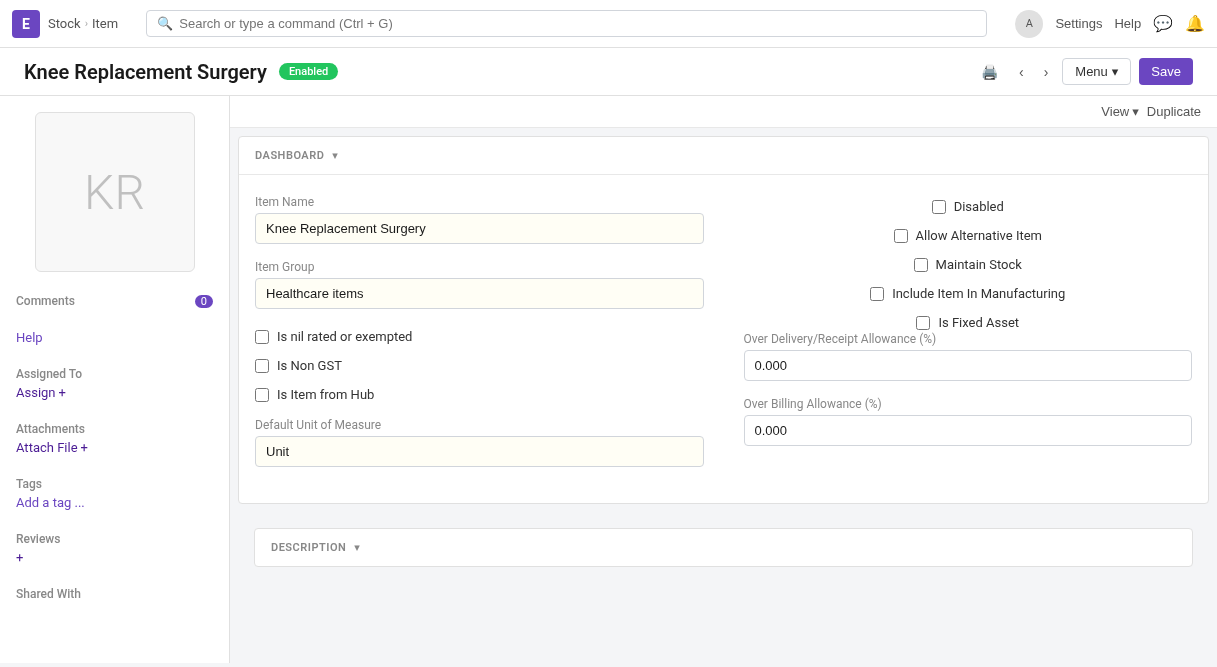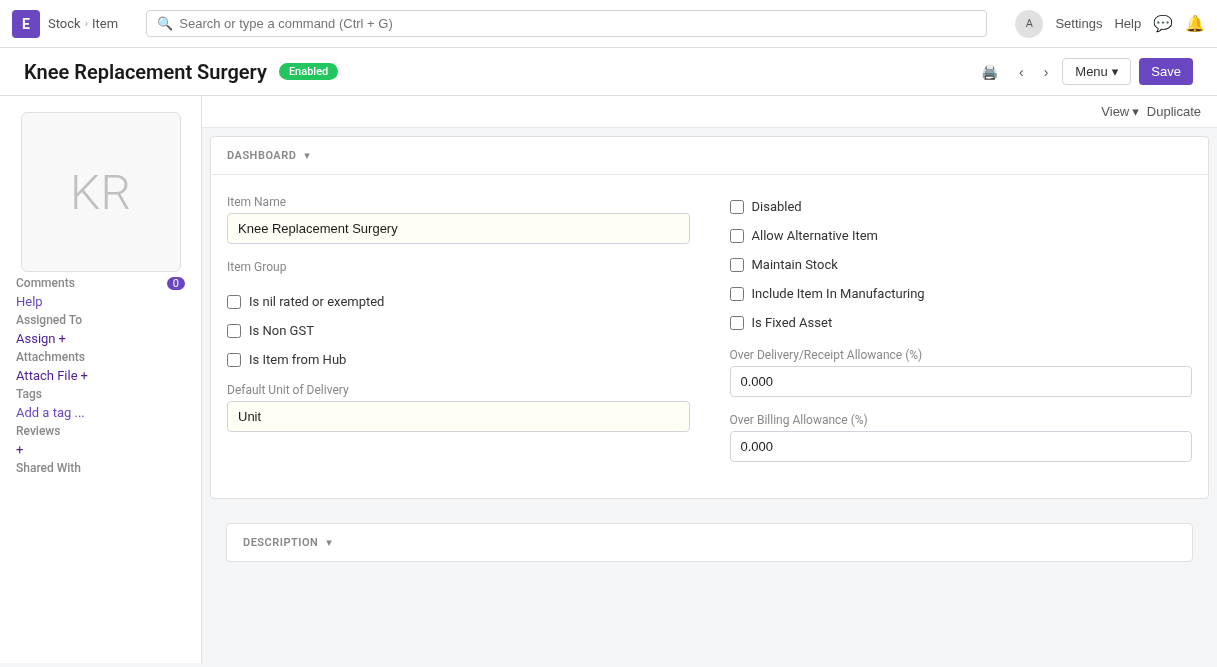--- a/index.html
+++ b/index.html
@@ -41,22 +41,22 @@
     .page-actions { margin-left: auto; display: flex; align-items: center; gap: 8px; }
     .icon-btn { background: none; border: none; cursor: pointer; color: #555; padding: 4px 6px; font-size: 14px; }
     .menu-btn { background: none; border: 1px solid #d1d5db; border-radius: 4px; padding: 5px 12px; cursor: pointer; font-size: 13px; color: #333; display: flex; align-items: center; gap: 4px; text-align: center; }
     .save-btn { background: #6b46c1; color: #fff; border: none; border-radius: 4px; padding: 6px 12px; font-size: 13px; font-weight: 500; cursor: pointer; }
 
     
     .main-layout { display: flex; height: calc(667px - 48px - 52px); overflow: hidden; }
 
     
     .sidebar {
-      width: 202px; background: #fff; border-right: 1px solid #e0e0e0; padding: 16px;
-      display: flex; flex-direction: column; gap: 4px; overflow-y: auto; flex-shrink: 0;
+      width: 230px; background: #fff; border-right: 1px solid #e0e0e0; padding: 16px;
+      display: flex; flex-direction: column; gap: 22px; overflow-y: auto; flex-shrink: 0;
     }
     .sidebar-avatar {
       width: 160px; height: 160px; border: 1px solid #e0e0e0; border-radius: 6px;
       display: flex; align-items: center; justify-content: center;
       background: #f8f8f8; margin: 0 auto;
     }
     .avatar-initials { font-size: 48px; font-weight: 300; color: #c0c0c0; }
     .sidebar-section { display: flex; flex-direction: column; gap: 4px; }
     .sidebar-label { font-size: 12px; color: #888; font-weight: 500; }
     .sidebar-value { font-size: 13px; color: #6b46c1; cursor: pointer; }
@@ -218,45 +218,46 @@
       <div class="section-body">
         <div class="form-grid">
 
           <div>
             <div class="form-group">
               <div class="form-label">Item Name</div>
               <input class="form-input" type="text" value="Knee Replacement Surgery" style="">
             </div>
             <div class="form-group">
               <div class="form-label">Item Group</div>
+              <input class="form-input" type="text" value="Healthcare items" style="">
             </div>
             <div class="form-group">
               <div class="checkbox-group">
                 <label class="checkbox-item">
                   <input type="checkbox" style="">
                   <span>Is nil rated or exempted</span>
                 </label>
                 <label class="checkbox-item">
                   <input type="checkbox" style="">
                   <span>Is Non GST</span>
                 </label>
                 <label class="checkbox-item">
                   <input type="checkbox" style="">
                   <span>Is Item from Hub</span>
                 </label>
               </div>
             </div>
             <div class="form-group">
-              <div class="form-label">Default Unit of Delivery</div>
+              <div class="form-label">Default Unit of Measure</div>
               <input class="form-input" type="text" value="Unit" style="">
             </div>
           </div>
 
           <div class="right-col">
-            <div class="checkbox-group" style="margin-bottom: 18px;">
+            <div class="checkbox-group" style="margin-bottom: 2px; align-items: center;">
               <label class="checkbox-item">
                 <input type="checkbox" style="">
                 <span>Disabled</span>
               </label>
               <label class="checkbox-item">
                 <input type="checkbox" style="">
                 <span>Allow Alternative Item</span>
               </label>
               <label class="checkbox-item">
                 <input type="checkbox" style="">

